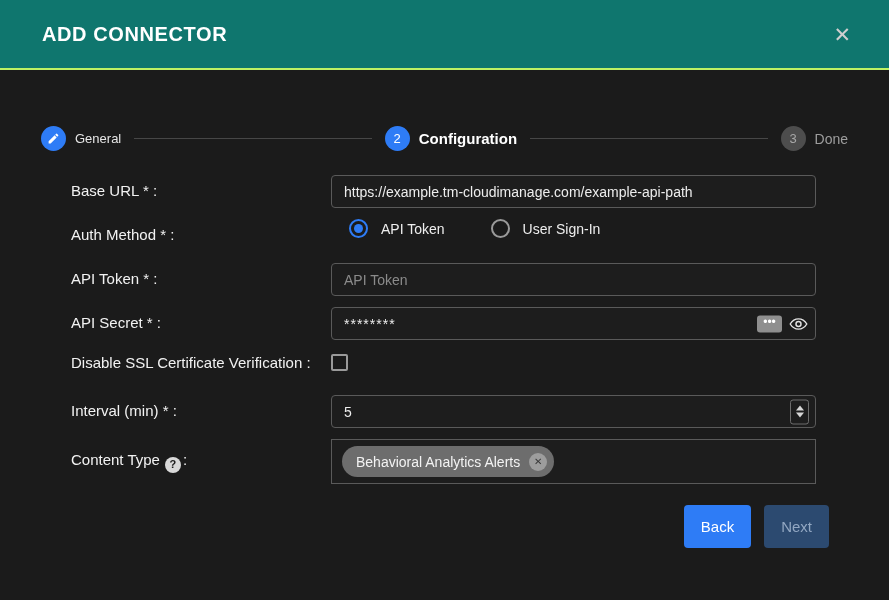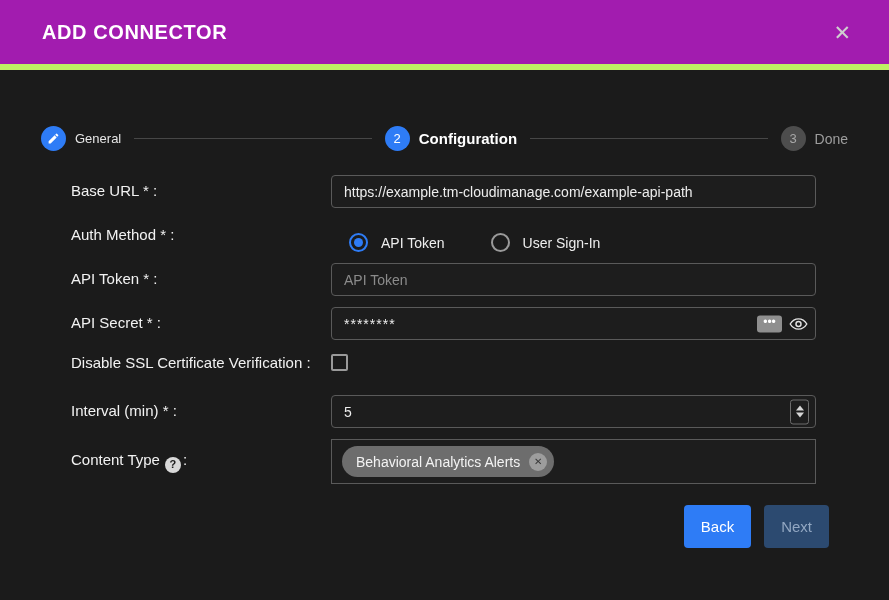--- a/index.html
+++ b/index.html
@@ -6,21 +6,21 @@
   html,body { margin:0; padding:0; background:#101010; }
   body { font-family:"Liberation Sans", sans-serif; }
 
   .modal {
     width:889px; height:600px; background:#1b1b1b; color:#e9e9e9;
     position:relative; overflow:hidden;
   }
 
   
   .dialog-header {
-    height:70px; background:#a21caf; border-bottom:6px solid #bef264;
+    height:70px; background:#0f766e; border-bottom:2px solid #bef264;
     display:flex; align-items:center; justify-content:space-between;
     padding:0 34px 0 42px;
   }
   .dialog-title {
     margin:0; font-size:20px; font-weight:600; letter-spacing:.6px; color:#ffffff;
   }
   .close-btn {
     background:none; border:none; color:#cfcfcf; font-size:21px; line-height:1;
     cursor:pointer; padding:4px; font-family:inherit;
   }
@@ -41,21 +41,21 @@
 
   
   .form { padding:24px 73px 0 71px; }
   .row { display:flex; align-items:center; margin-bottom:11px; }
   .row.top { align-items:flex-start; }
   .row > label {
     flex:0 0 260px; width:260px; font-size:15px; color:#f2f2f2;
     line-height:1.35; padding-right:20px;
   }
   .row.top > label { padding-top:2px; }
-  .control { flex:1; position:relative; min-height:33px; display:flex; align-items:flex-end; }
+  .control { flex:1; position:relative; min-height:33px; display:flex; align-items:flex-start; }
 
   input.text {
     width:100%; height:33px; background:#1d1d1d; border:1px solid #5a5a5a;
     border-radius:4px; color:#ededed; font-size:14px; padding:0 12px;
     font-family:inherit; outline:none;
   }
   input.text::placeholder { color:#8b8b8b; }
   input.secret { letter-spacing:1px; padding-right:70px; }
   input.num { padding-right:34px; }
 

